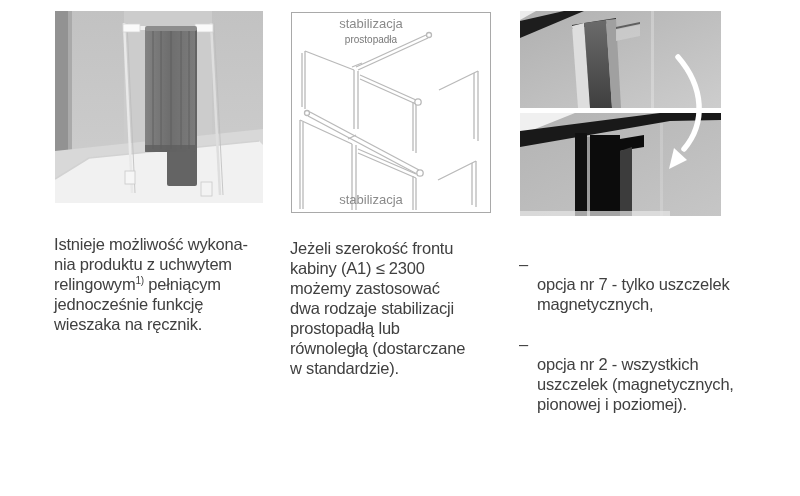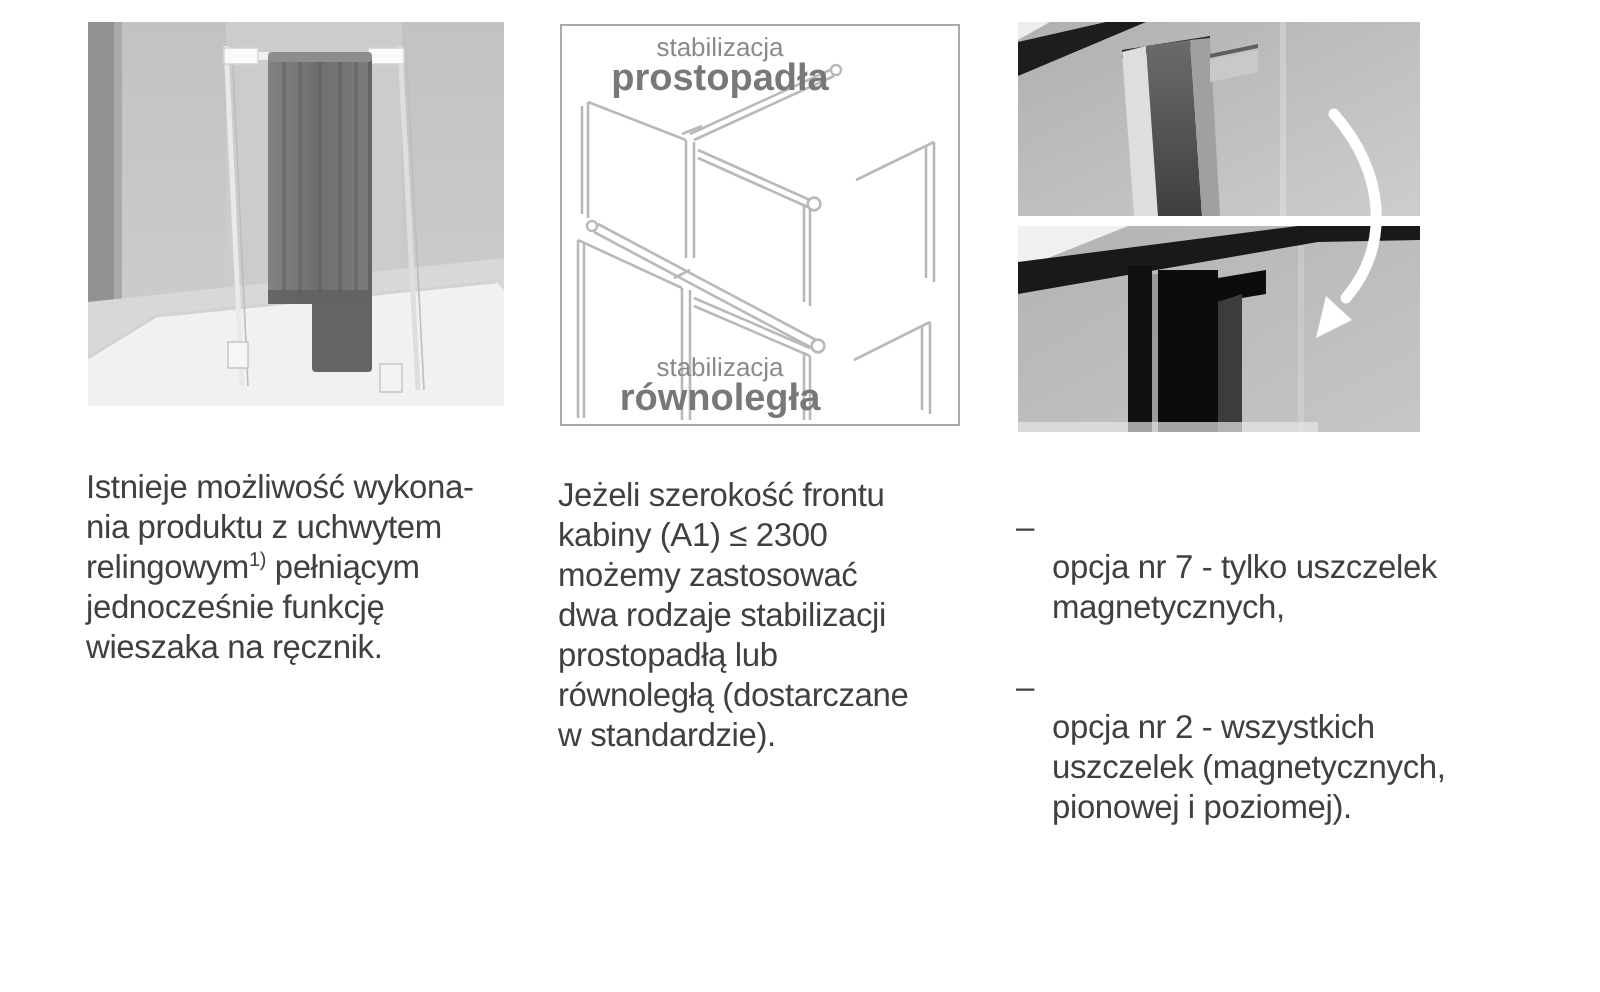--- a/index.html
+++ b/index.html
@@ -1,38 +1,38 @@
 <!DOCTYPE html>
 <html><head>
 <meta charset="utf-8">
 <style>
   * { margin:0; padding:0; box-sizing:border-box; }
   html,body { background:#ffffff; }
   #page {
     position:relative; width:800px; height:496px; background:#ffffff;
     font-family:"Liberation Sans", sans-serif; color:#8f8f8f; overflow:hidden;
   }
-  .abs { position:absolute; }
+  .abs { position:absolute;margin-left:11px; }
   .para {
     font-size:16.5px; line-height:20px; letter-spacing:-0.2px;
     white-space:pre-line; color:#404040;
   }
   sup.fnote { font-size:10px; line-height:0; vertical-align:6px; }
 
   
   #photo1 { left:44px; top:11px; width:208px; height:192px; }
 
   
   #diagram-box {
     left:280px; top:12px; width:200px; height:201px;
     border:1px solid #a9a9a9; background:#ffffff;
   }
   .diag-label { position:absolute; width:130px; text-align:center;
     font-size:13px; line-height:16px; color:#8a8a8a; }
-  .diag-label .bold { font-weight:700; color:#787878; font-size:19px; }
+  .diag-label .bold { font-weight:400; color:#787878; font-size:10px; }
   #diag-label-top  { left:14px; top:3px; }
   #diag-label-bottom { left:14px; bottom:4px; }
 
   
   #photo3 { left:509px; top:11px; width:201px; height:205px; }
   #photo3 .gap { position:absolute; left:0; top:97px; width:201px; height:5px; background:#ffffff; }
   #seal-photo-top { position:absolute; left:0; top:0; }
   #seal-photo-bottom { position:absolute; left:0; top:102px; }
   #swap-arrow { position:absolute; left:0; top:0; }
 
@@ -132,21 +132,20 @@
         <circle cx="128" cy="160" r="3.2" fill="#ffffff"></circle>
         <path d="M56,126 L64,122"></path>
       </g>
     </svg>
     <div class="diag-label" id="diag-label-top">
       <div>stabilizacja</div>
       <div class="bold">prostopadła</div>
     </div>
     <div class="diag-label" id="diag-label-bottom">
       <div>stabilizacja</div>
-      <div class="bold">równoległa</div>
     </div>
   </div>
 
   <div class="abs" id="photo3">
     <svg id="seal-photo-top" width="201" height="97" viewBox="0 0 201 97">
       <defs>
         <linearGradient id="bgt" x1="0" y1="0" x2="1" y2="1">
           <stop offset="0" stop-color="#b0b0b0"></stop>
             <stop offset="1" stop-color="#cdcdcd"></stop>
         </linearGradient>

